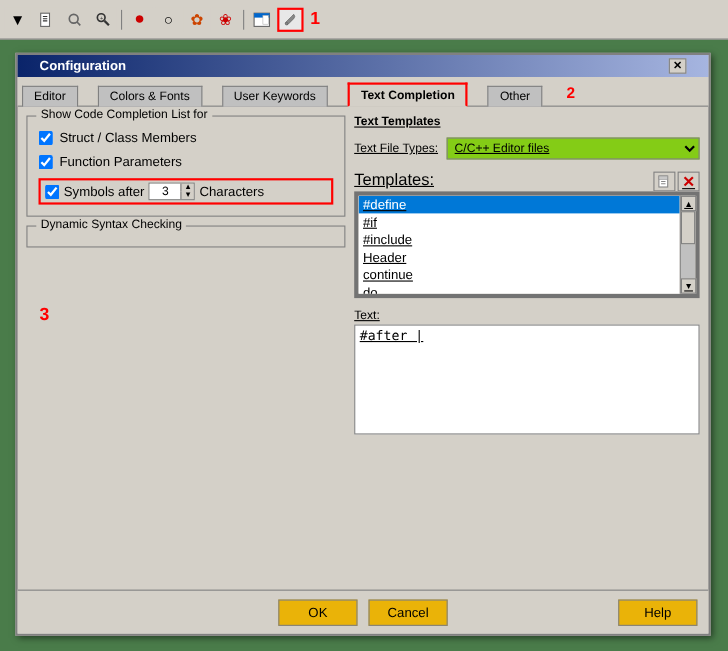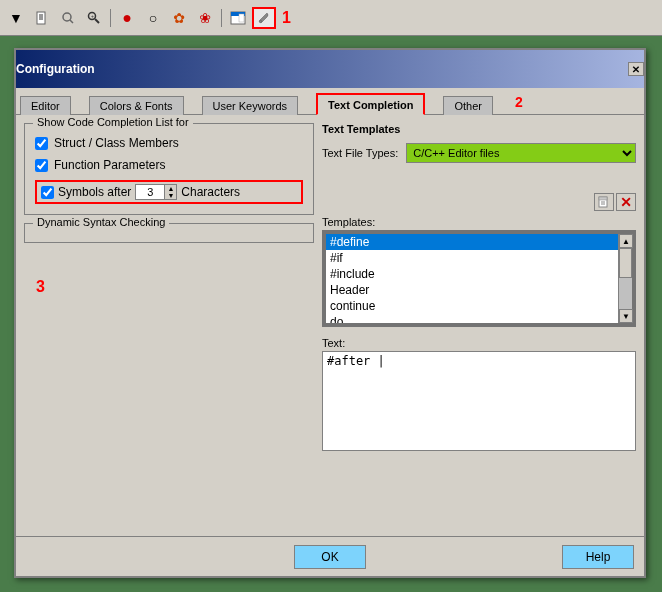--- a/index.html
+++ b/index.html
@@ -61,25 +61,25 @@
       left: 14px;
       width: 632px;
       height: 530px;
       background: #d4d0c8;
       border: 2px solid #808080;
       box-shadow: 2px 2px 6px rgba(0,0,0,0.5);
     }
 
     .dialog-titlebar {
       background: linear-gradient(to right, #0a246a, #a6b5e0);
-      height: 38px;
+      height: 20px;
       display: flex;
       align-items: center;
       justify-content: space-between;
-      padding: 0 0;
+      padding: 0 20px;
       color: white;
       font-weight: bold;
       font-size: 12px;
     }
 
     .dialog-close-btn {
       width: 16px;
       height: 14px;
       background: #d4d0c8;
       border: 1px solid #808080;
@@ -206,20 +206,21 @@
       padding: 0;
       line-height: 1;
     }
 
     
     .right-panel {
       flex: 1;
       display: flex;
       flex-direction: column;
       gap: 6px;
+      text-decoration: underline;
     }
 
     .right-panel-title {
       font-weight: bold;
       font-size: 11px;
       margin-bottom: 2px;
     }
 
     .file-type-row {
       display: flex;
@@ -237,23 +238,22 @@
       flex: 1;
       height: 20px;
       background: #84cc16;
       border: 1px solid #808080;
       font-size: 11px;
       padding: 0 2px;
       cursor: pointer;
     }
 
     .templates-label {
-      font-size: 11px;
+      font-size: 15px;
       margin-bottom: 2px;
-      margin-top: 43px;
     }
 
     .templates-header {
       display: flex;
       align-items: center;
       justify-content: space-between;
     }
 
     .templates-actions {
       display: flex;
@@ -310,21 +310,21 @@
       border-top: 1px solid #808080;
       display: flex;
       align-items: center;
       justify-content: center;
       gap: 10px;
     }
 
     .footer-btn {
       width: 72px;
       height: 24px;
-      background: #7dd3fc;
+      background: #eab308;
       border: 1px solid #808080;
       cursor: pointer;
       font-size: 12px;
       display: flex;
       align-items: center;
       justify-content: center;
     }
 
     
     .badge {
@@ -532,15 +532,16 @@
         <div class="text-label">Text:</div>
         <div class="text-area" style="height: 100px;">
           <span>#after |</span>
         </div>
       </div>
     </div>
   </div>
 
   <div class="dialog-footer">
     <button class="footer-btn">OK</button>
+    <button class="footer-btn">Cancel</button>
     <button class="footer-btn" style="position: absolute; right: 10px;">Help</button>
   </div>
 </div>
 
 </body></html>

